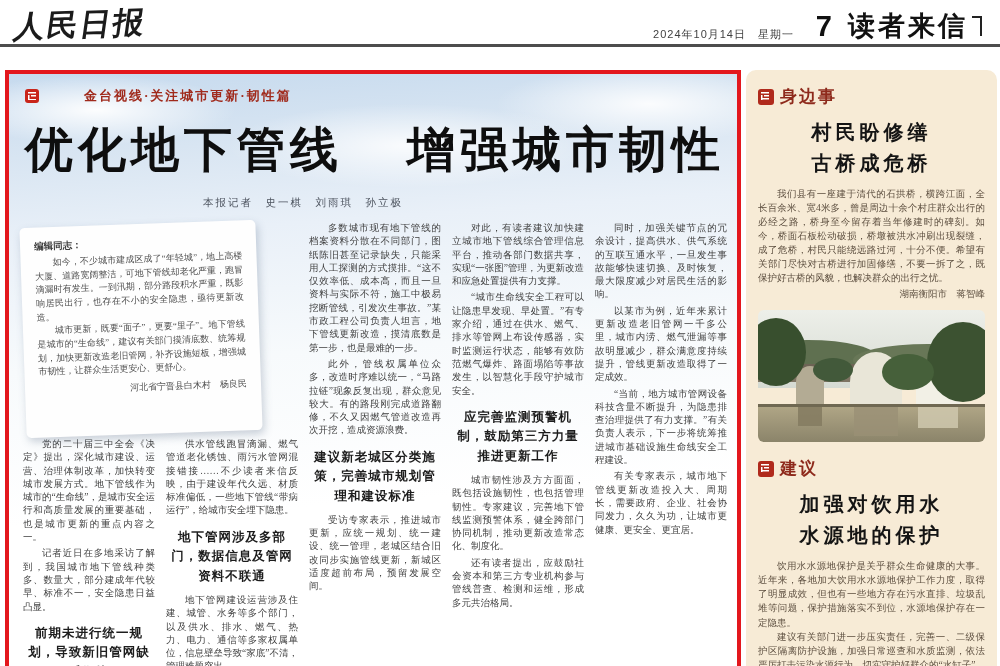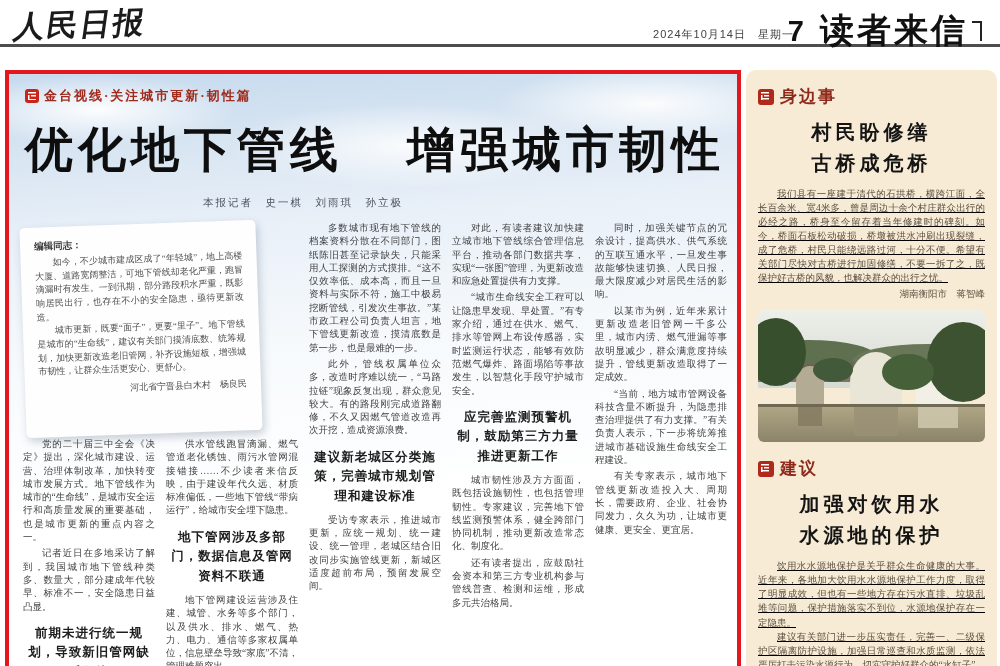--- a/index.html
+++ b/index.html
@@ -10,35 +10,35 @@
   
   .masthead { position:absolute; left:14px; top:4px; font-size:31px; font-weight:bold;
               color:#1b1b1b; transform:skew(-8deg,-2deg); letter-spacing:2px;
               font-family:"Liberation Serif",serif; }
   .top-rule { position:absolute; left:0; top:44px; width:1000px; height:3px; background:#4d4d4d; }
   .date-line { position:absolute; right:206px; top:27px; font-size:11px; color:#3f3f3f;
                letter-spacing:1px; font-family:"Liberation Sans",sans-serif; }
   .page-head { position:absolute; right:18px; top:8px; display:flex; align-items:center;
                font-family:"Liberation Sans",sans-serif; }
   .page-no { font-size:29px; font-weight:bold; color:#111; margin-right:16px; }
-  .page-section { font-size:34px; font-weight:bold; color:#111; letter-spacing:3px; }
+  .page-section { font-size:27px; font-weight:bold; color:#111; letter-spacing:3px; }
   .corner-bracket { display:inline-block; width:10px; height:20px; margin-left:4px;
                     border-top:2px solid #222; border-right:2px solid #222; }
 
   
   .redbox { position:absolute; left:5px; top:70px; width:736px; height:606px;
             border:4px solid #e3171d;
             background:
               radial-gradient(200px 50px at 12% 6%, rgba(255,255,255,.95), rgba(255,255,255,0) 70%),
               radial-gradient(260px 60px at 55% 12%, rgba(255,255,255,.85), rgba(255,255,255,0) 70%),
               radial-gradient(220px 55px at 88% 5%, rgba(255,255,255,.9), rgba(255,255,255,0) 70%),
               linear-gradient(176deg, #c6daee 0%, #d8e5f2 13%, #e9f0f8 26%, #f7fafc 46%, #ffffff 70%);
             overflow:hidden; }
   .kicker { position:absolute; left:16px; top:13px; display:flex; align-items:center;
-            font-size:13px; font-weight:bold; color:#a02a1c; letter-spacing:2px; }
+            font-size:13px; font-weight:bold; color:#a02a1c; letter-spacing:2px;gap:40px; }
   .seal { width:14px; height:14px; border-radius:3px; background:#c9251a; margin-right:5px;
           flex:0 0 auto; position:relative; }
   .seal::after { content:""; position:absolute; left:3px; top:3px; right:3px; bottom:3px;
                  background:
                    linear-gradient(#fff,#fff) 0 0/8px 1.5px no-repeat,
                    linear-gradient(#fff,#fff) 0 3px/1.5px 5px no-repeat,
                    linear-gradient(#fff,#fff) 3px 3px/5px 1.5px no-repeat,
                    linear-gradient(#fff,#fff) 0 6.5px/8px 1.5px no-repeat; }
   .headline { position:absolute; left:10px; top:44px; width:712px; display:flex;
               justify-content:space-between; padding:0 6px;
@@ -69,21 +69,21 @@
             letter-spacing:1px; margin:10px 0 8px; }
 
   
   .sidebar { position:absolute; left:746px; top:70px; width:251px; height:606px;
              background:#f7ebd6; border-radius:10px; padding:15px 12px; overflow:hidden; }
   .side-label { display:flex; align-items:center; font-size:17px; font-weight:bold;
                 color:#8e2a1c; letter-spacing:2px; }
   .side-label .seal { width:16px; height:16px; background:#b02a1c; margin-right:6px; }
   .side-headline { margin-top:9px; text-align:center; font-size:20px; font-weight:bold;
                    color:#141414; letter-spacing:4px; line-height:1.55; }
-  .side-body { margin-top:8px;text-decoration:underline; }
+  .side-body { margin-top:8px; }
   .side-body p { font-size:9.5px; line-height:1.48; color:#5c4e3f; text-align:justify;
                  text-indent:2em; }
   .side-sig { font-size:9.5px; color:#5c4e3f; text-align:right; margin-top:3px; }
   .photo { margin-top:9px; width:227px; height:132px; border-radius:6px; overflow:hidden;
            display:block; }
   .gap16 { height:15px; }
 </style>
 </head>
 <body>
 
@@ -136,21 +136,21 @@
           <p class="col-p">受访专家表示，推进城市更新，应统一规划、统一建设、统一管理，老城区结合旧改同步实施管线更新，新城区适度超前布局，预留发展空间。</p>
         </div>
         <div class="col">
           <p class="col-p">对此，有读者建议加快建立城市地下管线综合管理信息平台，推动各部门数据共享，实现“一张图”管理，为更新改造和应急处置提供有力支撑。</p>
           <p class="col-p">“城市生命线安全工程可以让隐患早发现、早处置。”有专家介绍，通过在供水、燃气、排水等管网上布设传感器，实时监测运行状态，能够有效防范燃气爆炸、路面塌陷等事故发生，以智慧化手段守护城市安全。</p>
           <h3 class="col-subhead">应完善监测预警机制，鼓励第三方力量推进更新工作</h3>
           <p class="col-p">城市韧性涉及方方面面，既包括设施韧性，也包括管理韧性。专家建议，完善地下管线监测预警体系，健全跨部门协同机制，推动更新改造常态化、制度化。</p>
           <p class="col-p">还有读者提出，应鼓励社会资本和第三方专业机构参与管线普查、检测和运维，形成多元共治格局。</p>
         </div>
         <div class="col">
-          <p class="col-p">同时，加强关键节点的冗余设计，提高供水、供气系统的互联互通水平，一旦发生事故能够快速切换、人民日报，最大限度减少对居民生活的影响。</p>
+          <p class="col-p">同时，加强关键节点的冗余设计，提高供水、供气系统的互联互通水平，一旦发生事故能够快速切换、及时恢复，最大限度减少对居民生活的影响。</p>
           <p class="col-p">以某市为例，近年来累计更新改造老旧管网一千多公里，城市内涝、燃气泄漏等事故明显减少，群众满意度持续提升，管线更新改造取得了一定成效。</p>
           <p class="col-p">“当前，地方城市管网设备科技含量不断提升，为隐患排查治理提供了有力支撑。”有关负责人表示，下一步将统筹推进城市基础设施生命线安全工程建设。</p>
           <p class="col-p">有关专家表示，城市地下管线更新改造投入大、周期长，需要政府、企业、社会协同发力，久久为功，让城市更健康、更安全、更宜居。</p>
         </div>
       </div>
   </div>
 
   <div class="sidebar">
 
     <div class="side-label">

